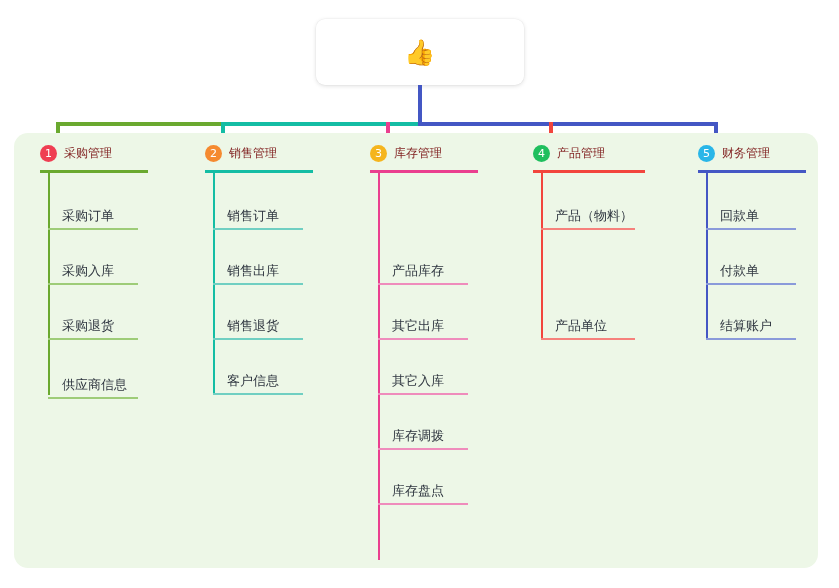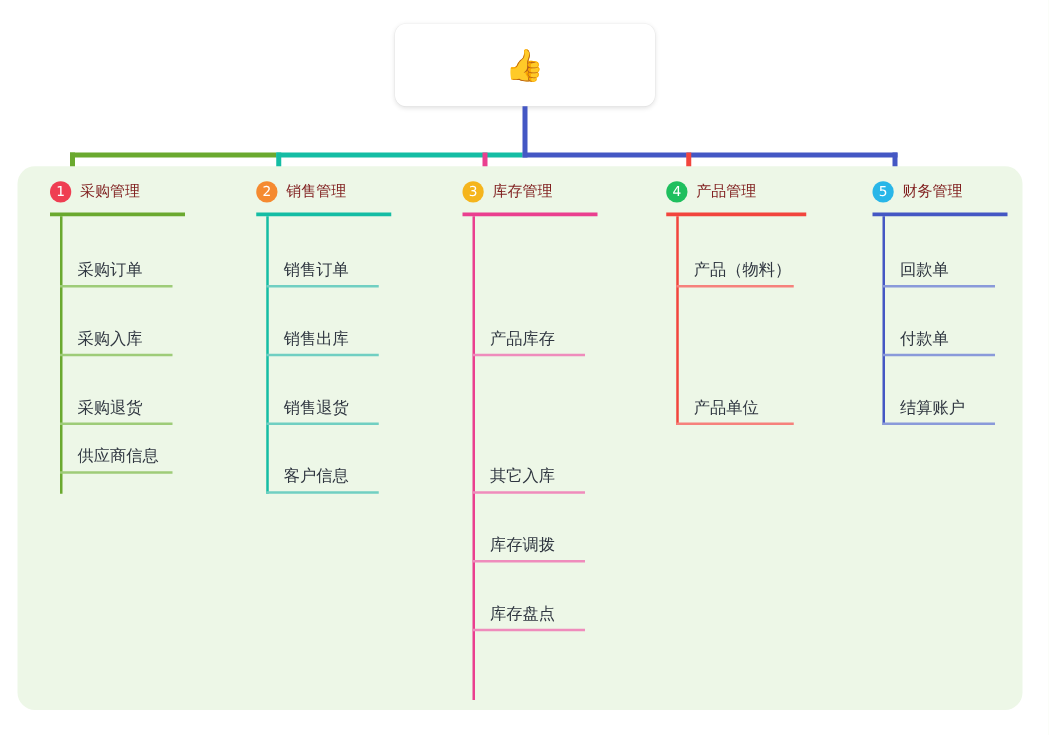--- a/index.html
+++ b/index.html
@@ -89,21 +89,21 @@
           <div class="item-rule" style="width: 90px; background: rgb(158, 204, 120);"></div>
         </div>
         <div class="item" style="top: 126px; height: 26px; width: 92px;">
           <span class="item-label">采购入库</span>
           <div class="item-rule" style="width: 90px; background: rgb(158, 204, 120);"></div>
         </div>
         <div class="item" style="top: 181px; height: 26px; width: 92px;">
           <span class="item-label">采购退货</span>
           <div class="item-rule" style="width: 90px; background: rgb(158, 204, 120);"></div>
         </div>
-        <div class="item" style="top: 220px; height: 26px; width: 92px; font-family: Liberation Serif, serif;">
+        <div class="item" style="top: 240px; height: 26px; width: 92px; font-family: Liberation Serif, serif;">
           <span class="item-label">供应商信息</span>
           <div class="item-rule" style="width: 90px; background: rgb(158, 204, 120);"></div>
         </div>
       </div>
       <div class="col" style="left: 205px; top: 133px; width: 168px; height: 435px;">
         <div class="col-head">
           <span class="badge" style="background: rgb(245, 138, 48);">2</span>
           <span class="col-title">销售管理</span>
         </div>
         <div class="head-rule" style="width: 108px; background: rgb(20, 189, 164);"></div>
@@ -127,20 +127,24 @@
       </div>
       <div class="col" style="left: 370px; top: 133px; width: 168px; height: 435px;">
         <div class="col-head">
           <span class="badge" style="background: rgb(245, 181, 29);">3</span>
           <span class="col-title">库存管理</span>
         </div>
         <div class="head-rule" style="width: 108px; background: rgb(234, 63, 143);"></div>
         <div class="trunk" style="height: 387px; background: rgb(234, 63, 143);"></div>
         <div class="item" style="top: 126px; height: 26px; width: 92px;">
           <span class="item-label">产品库存</span>
+          <div class="item-rule" style="width: 90px; background: rgb(239, 140, 188);"></div>
+        </div>
+        <div class="item" style="top: 181px; height: 26px; width: 92px;">
+          <span class="item-label">其它出库</span>
           <div class="item-rule" style="width: 90px; background: rgb(239, 140, 188);"></div>
         </div>
         <div class="item" style="top: 236px; height: 26px; width: 92px;">
           <span class="item-label">其它入库</span>
           <div class="item-rule" style="width: 90px; background: rgb(239, 140, 188);"></div>
         </div>
         <div class="item" style="top: 291px; height: 26px; width: 92px;">
           <span class="item-label">库存调拨</span>
           <div class="item-rule" style="width: 90px; background: rgb(239, 140, 188);"></div>
         </div>

